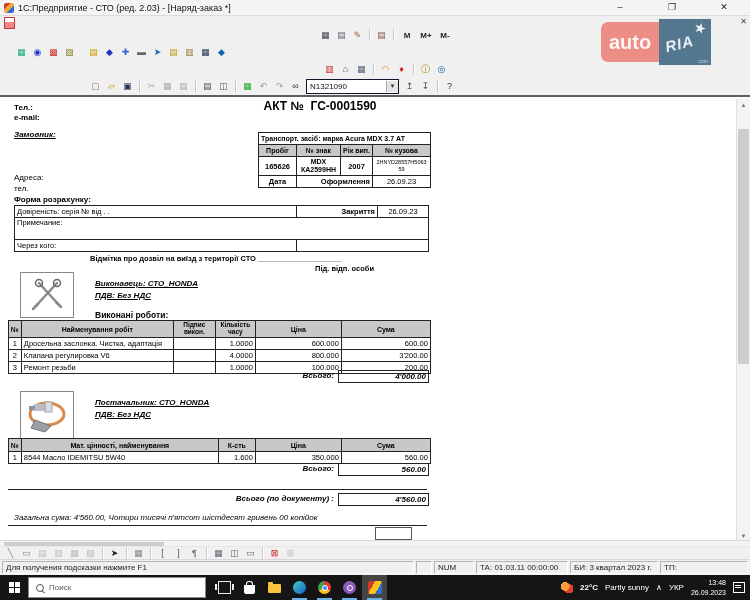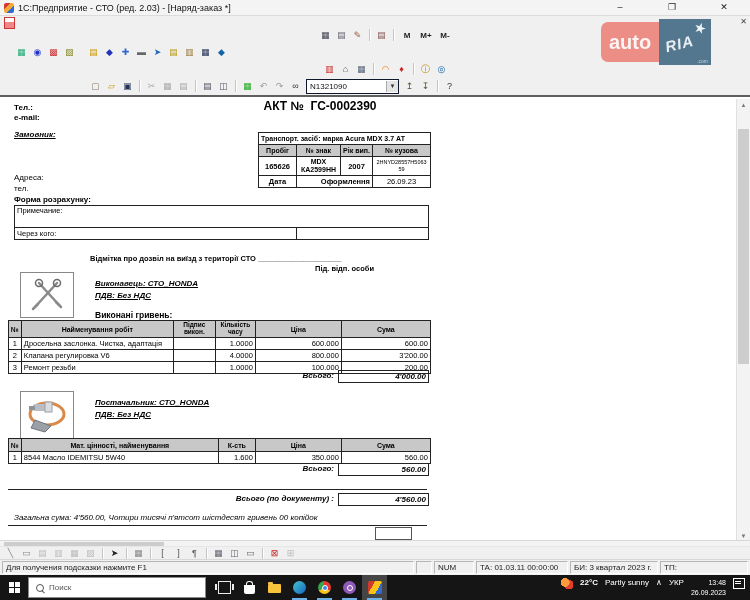--- a/index.html
+++ b/index.html
@@ -101,21 +101,21 @@
   .chrome{width:13px;height:13px;border-radius:50%;position:relative;
           background:conic-gradient(#e3392e 0 120deg,#fcc419 0 240deg,#37a34a 0 360deg);}
   .chrome::after{content:"";position:absolute;left:3.5px;top:3.5px;width:4px;height:4px;
                  background:#4285f4;border:1.5px solid #fff;border-radius:50%;}
   .viber{width:13px;height:13px;border-radius:50%;background:#8e5bb9;position:relative;}
   .viber::after{content:"";position:absolute;left:3.5px;top:3.5px;width:4px;height:4px;
                 border:1px solid #fff;border-radius:50%;}
   .onec{width:14px;height:13px;border-radius:2px;
         background:linear-gradient(120deg,#d33a2e 0 34%,#fcc419 34% 67%,#2e6bd2 67%);}
   .active1c{background:#454545;}
-  .tbright{margin-left:auto;display:flex;align-items:flex-start;gap:7px;padding-right:5px;font-size:8px;}
+  .tbright{margin-left:auto;display:flex;align-items:center;gap:7px;padding-right:5px;font-size:8px;}
   .wicon{width:12px;height:11px;
          background:radial-gradient(circle at 35% 40%,#ff9a3c 0 42%,transparent 44%),
                     radial-gradient(circle at 66% 62%,#e23d2e 0 46%,transparent 48%);}
   .clock{font-size:7px;line-height:1.35;text-align:right;}
   .tray{width:10px;height:9px;border:1px solid #fff;position:relative;}
   .tray::after{content:"";position:absolute;left:1px;top:2px;width:6px;height:1px;background:#fff;
                box-shadow:0 2px 0 #fff;}
 </style>
 </head>
 <body>
@@ -213,21 +213,21 @@
     <span class="wm-star">★</span>
     <span class="wm-riatxt">RIA</span>
     <span class="wm-com">.com</span>
   </div>
 
   <div class="docview">
     <div class="sheet">
 
       <div class="abs b" style="left:14px;top:6px">Тел.:</div>
       <div class="abs b" style="left:14px;top:16px">e-mail:</div>
-      <div class="abs b pre" style="left:180px;top:2px;width:280px;text-align:center;font-size:12px">АКТ №  ГС-0002390</div>
+      <div class="abs b pre" style="left:180px;top:2px;width:280px;text-align:center;font-size:12px">АКТ №  ГС-0001590</div>
       <div class="abs b i u" style="left:14px;top:33px">Замовник:</div>
 
       <table class="doct" style="left:258px;top:35px">
         <colgroup>
             <col style="width:38px">
             <col style="width:44px">
             <col style="width:32px">
             <col style="width:58px">
           </colgroup>
         <tbody>
@@ -258,20 +258,25 @@
       <div class="abs" style="left:14px;top:87px">тел.</div>
       <div class="abs b" style="left:14px;top:98px">Форма розрахунку:</div>
 
       <table class="doct" style="left:14px;top:108px">
         <colgroup>
             <col style="width:282px">
             <col style="width:81px">
             <col style="width:51px">
           </colgroup>
         <tbody>
+            <tr>
+          <td class="pre">Довіреність: серія    №    від  .  .</td>
+          <td class="rt b">Закриття</td>
+          <td class="ctr">26.09.23</td>
+        </tr>
         <tr style="height:22px">
           <td colspan="3" style="vertical-align:top">Примечание:</td>
         </tr>
         <tr>
           <td>Через кого:</td>
           <td colspan="2"></td>
         </tr>
       </tbody>
         </table>
 
@@ -285,21 +290,21 @@
               <path d="M12 6 L32 28"></path>
             <path d="M6 32 L11 27"></path>
               <path d="M34 30 L29 25"></path>
           </g>
           <circle cx="30" cy="6" r="3.5" fill="none" stroke="#6a6a6a" stroke-width="1.5"></circle>
           <circle cx="12" cy="6" r="3.5" fill="none" stroke="#6a6a6a" stroke-width="1.5"></circle>
         </svg>
       </div>
       <div class="abs b i u" style="left:95px;top:182px">Виконавець:   СТО_HONDA</div>
       <div class="abs b i u" style="left:95px;top:194px">ПДВ: Без НДС</div>
-      <div class="abs b" style="left:95px;top:213px;font-size:8.5px">Виконані гривень:</div>
+      <div class="abs b" style="left:95px;top:213px;font-size:8.5px">Виконані роботи:</div>
 
       <table class="doct" style="left:8px;top:223px">
         <colgroup>
             <col style="width:10px">
             <col style="width:152px">
             <col style="width:42px">
             <col style="width:40px">
             <col style="width:86px">
             <col style="width:89px">
           </colgroup>

